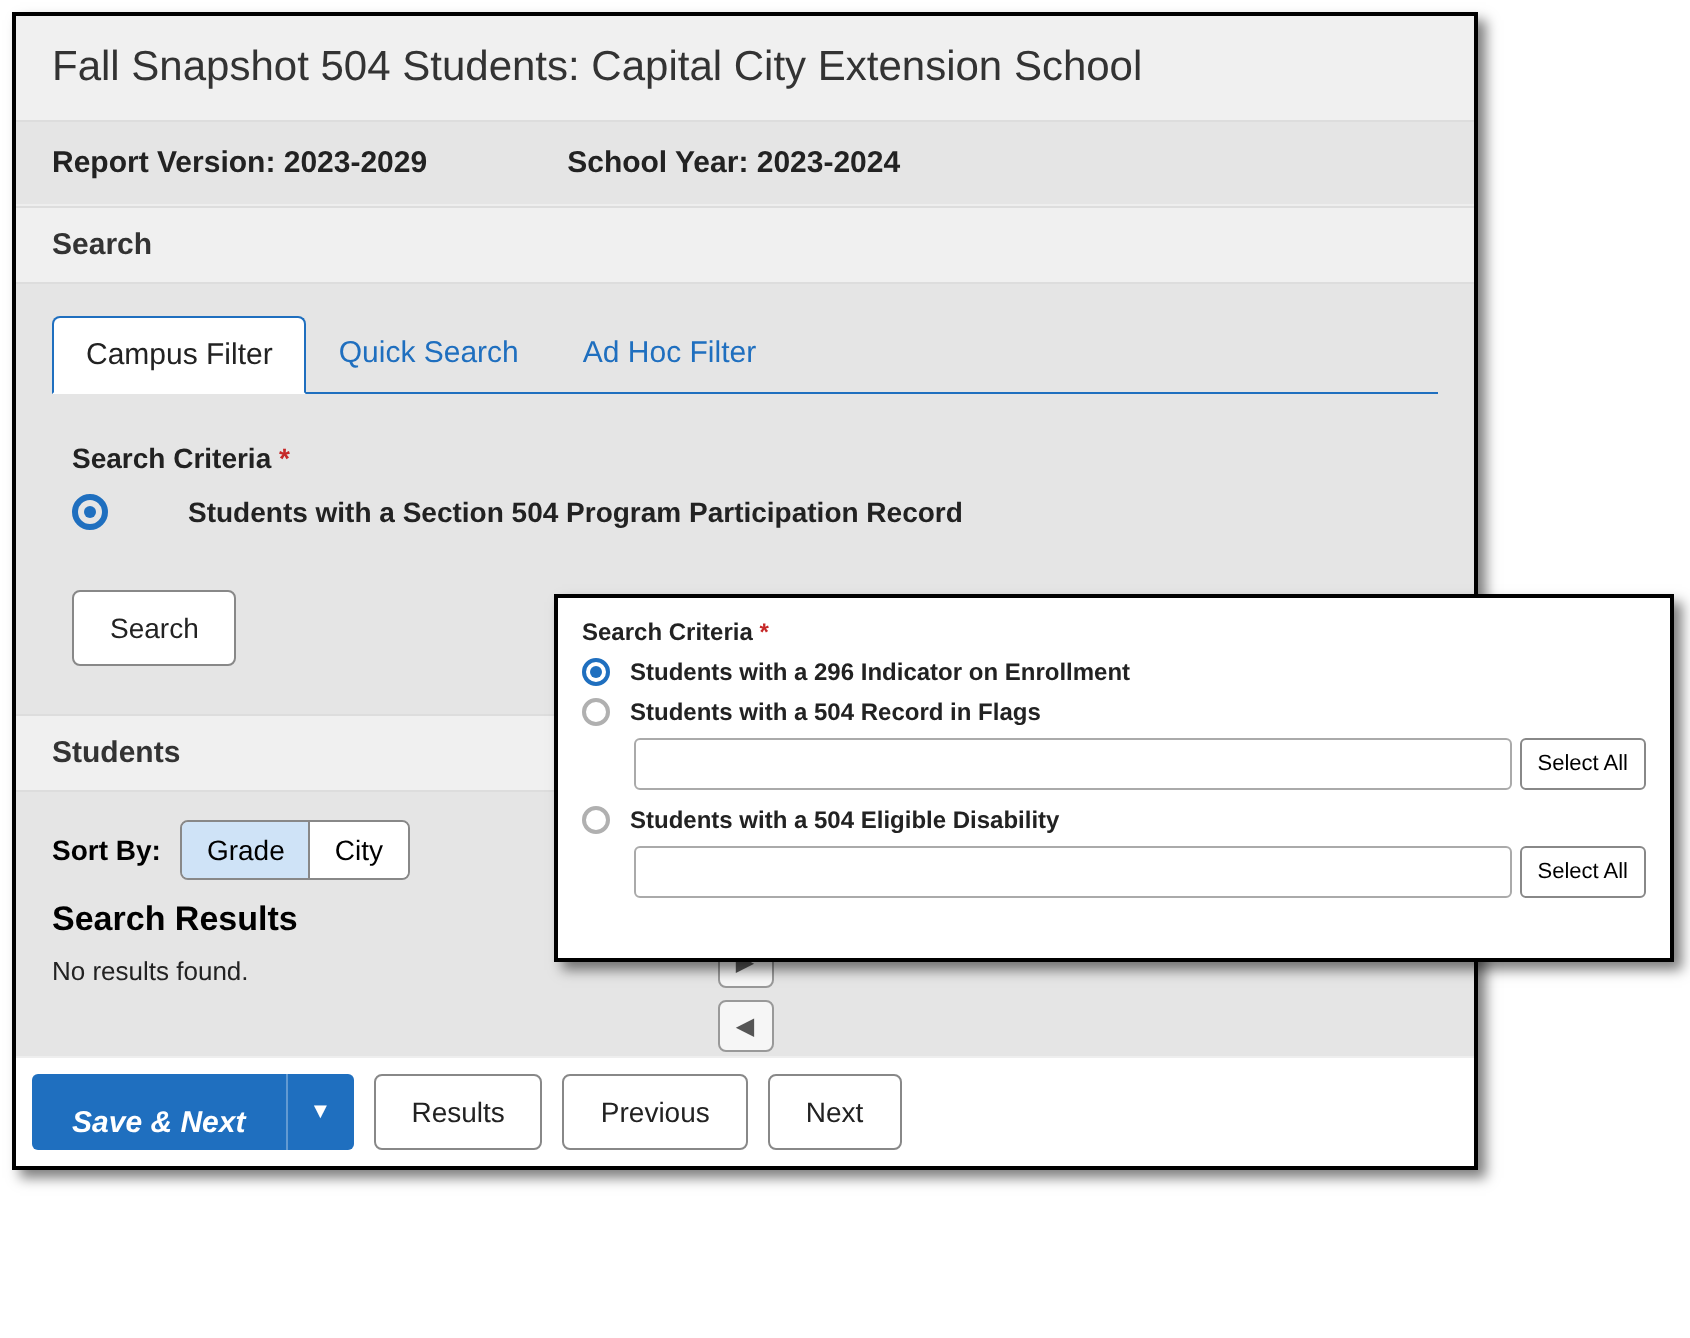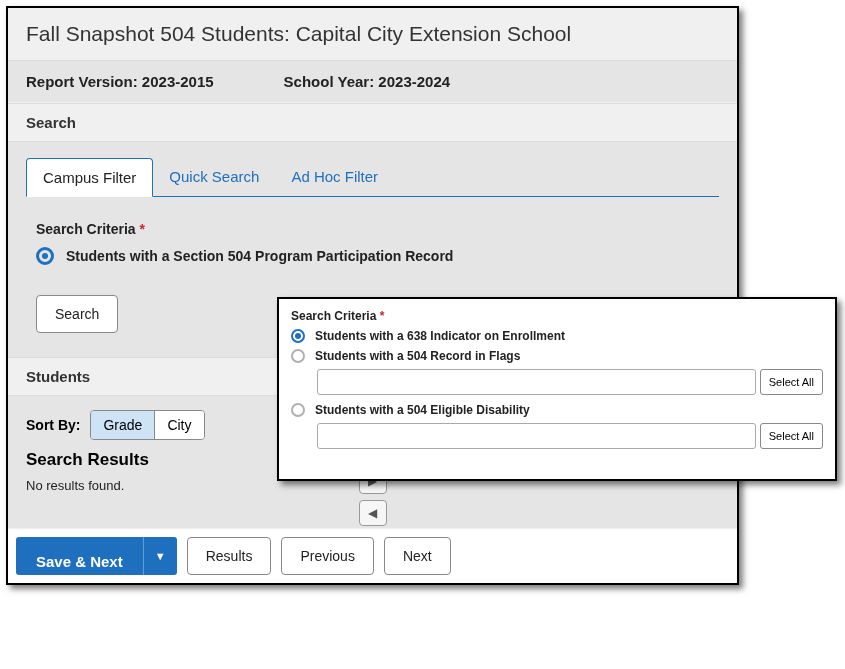--- a/index.html
+++ b/index.html
@@ -89,21 +89,21 @@
     position: relative;
     flex: 0 0 auto;
   }
   .radio.checked::after {
     content: "";
     position: absolute;
     inset: 3px;
     border-radius: 50%;
     background: #1f6fbf;
   }
-  .radio-label { font-size: 14px; font-weight: bold; color: #222; }
+  .radio-label { font-size: 14px; font-weight: bold; color: #222; margin-left: 28px; }
   .btn {
     display: inline-flex;
     align-items: center;
     justify-content: center;
     border: 1px solid #888;
     border-radius: 4px;
     background: #fff;
     font-size: 14px;
     color: #222;
     cursor: pointer;
@@ -135,20 +135,21 @@
     border-top:1px solid #eee;
   }
   .primary-split {
     display:flex;
   }
   .primary-btn {
     background:#1f6fbf; color:#fff; border:none;
     height:38px; padding:16px 20px; font-size:15px; font-weight:bold;
     border-top-left-radius:3px; border-bottom-left-radius:3px;
     cursor:pointer;
+    font-style:italic;
   }
   .primary-caret {
     background:#1f6fbf; color:#fff; border:none; border-left:1px solid rgba(255,255,255,0.3);
     width:34px; height:38px;
     border-top-right-radius:3px; border-bottom-right-radius:3px;
     display:flex; align-items:center; justify-content:center; font-size:11px; cursor:pointer;
   }
   
   .overlay {
     position:absolute;
@@ -170,21 +171,21 @@
   .ov-btn { height:26px; padding:0 8px; border:1px solid #888; border-radius:3px; background:#fff; font-size:11px; cursor:pointer; display:flex; align-items:center; }
 </style>
 </head>
 <body>
 
 <div class="main-frame">
 
   <div class="titlebar">Fall Snapshot 504 Students: Capital City Extension School</div>
 
   <div class="version-row">
-    <span>Report Version: 2023-2015</span>
+    <span>Report Version: 2023-2029</span>
     <span>School Year: 2023-2024</span>
   </div>
 
   <div class="section-head">Search</div>
 
   <div class="panel-pad">
     <div class="tabs">
       <div class="tab active">Campus Filter</div>
       <div class="tab">Quick Search</div>
       <div class="tab">Ad Hoc Filter</div>
@@ -239,21 +240,21 @@
     <button class="btn">Previous</button>
     <button class="btn">Next</button>
   </div>
 </div>
 
 <div class="overlay">
   <div class="ov-label req">Search Criteria</div>
 
   <div class="ov-row">
     <span class="ov-radio checked"></span>
-    <span class="ov-text">Students with a 638 Indicator on Enrollment</span>
+    <span class="ov-text">Students with a 296 Indicator on Enrollment</span>
   </div>
 
   <div class="ov-row">
     <span class="ov-radio"></span>
     <span class="ov-text">Students with a 504 Record in Flags</span>
   </div>
   <div class="ov-input-row">
     <div class="ov-input"></div>
     <div class="ov-btn">Select All</div>
   </div>

